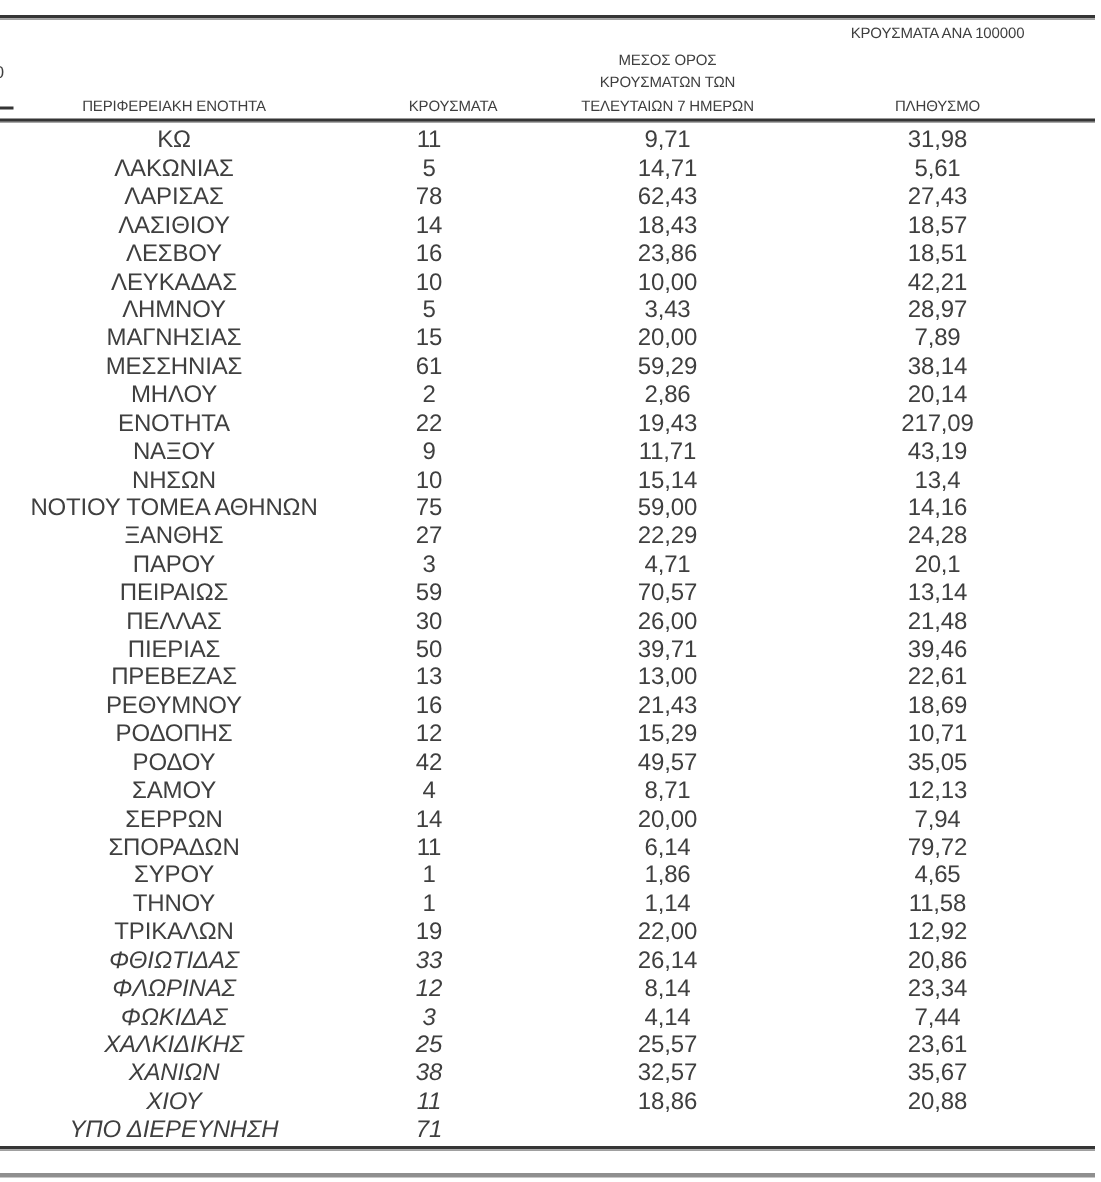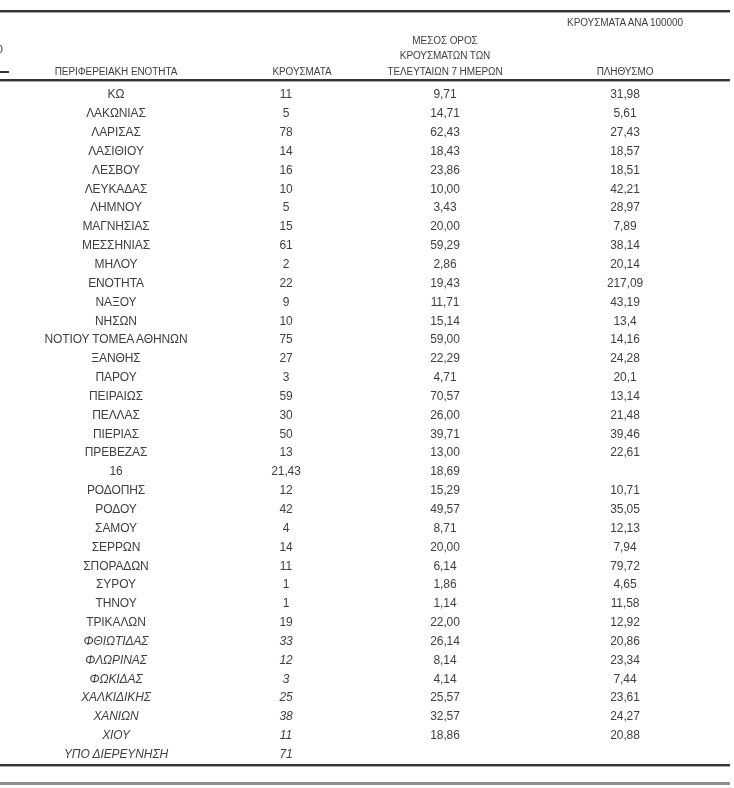--- a/index.html
+++ b/index.html
@@ -35,21 +35,21 @@
   .h-col1 { left:10px;  width:212px; }
   .h-col2 { left:238px; width:128px; }
   .h-col3 { left:350px; width:190px; }
   .h-col4 { left:540px; width:170px;gap:33px; }
 
   
   .rows { position:absolute; left:0; top:85px; width:734px; }
   .row {
     display:grid; grid-template-columns:212px 128px 190px 170px;
     padding-left:10px; height:18.85px; align-items:center;
-    font-size:12px; letter-spacing:-0.1px;
+    font-size:16px; letter-spacing:-0.1px;
   }
   .cell { text-align:center; white-space:nowrap; }
   .row.italic .cell-name, .row.italic .cell-cases { font-style:italic; }
 </style>
 </head>
 <body>
 
 <div class="page">
 
   <div class="rule rule-dark top-rule"></div>
@@ -211,20 +211,21 @@
       </div>
 
       <div class="row">
         <div class="cell cell-name">ΠΡΕΒΕΖΑΣ</div>
         <div class="cell cell-cases">13</div>
         <div class="cell cell-avg7">13,00</div>
         <div class="cell cell-per100k">22,61</div>
       </div>
 
       <div class="row">
+        <div class="cell cell-name">ΡΕΘΥΜΝΟΥ</div>
         <div class="cell cell-cases">16</div>
         <div class="cell cell-avg7">21,43</div>
         <div class="cell cell-per100k">18,69</div>
       </div>
 
       <div class="row">
         <div class="cell cell-name">ΡΟΔΟΠΗΣ</div>
         <div class="cell cell-cases">12</div>
         <div class="cell cell-avg7">15,29</div>
         <div class="cell cell-per100k">10,71</div>
@@ -304,21 +305,21 @@
         <div class="cell cell-name">ΧΑΛΚΙΔΙΚΗΣ</div>
         <div class="cell cell-cases">25</div>
         <div class="cell cell-avg7">25,57</div>
         <div class="cell cell-per100k">23,61</div>
       </div>
 
       <div class="row italic">
         <div class="cell cell-name">ΧΑΝΙΩΝ</div>
         <div class="cell cell-cases">38</div>
         <div class="cell cell-avg7">32,57</div>
-        <div class="cell cell-per100k">24,27</div>
+        <div class="cell cell-per100k">35,67</div>
       </div>
 
       <div class="row italic">
         <div class="cell cell-name">ΧΙΟΥ</div>
         <div class="cell cell-cases">11</div>
         <div class="cell cell-avg7">18,86</div>
         <div class="cell cell-per100k">20,88</div>
       </div>
 
       <div class="row italic">

